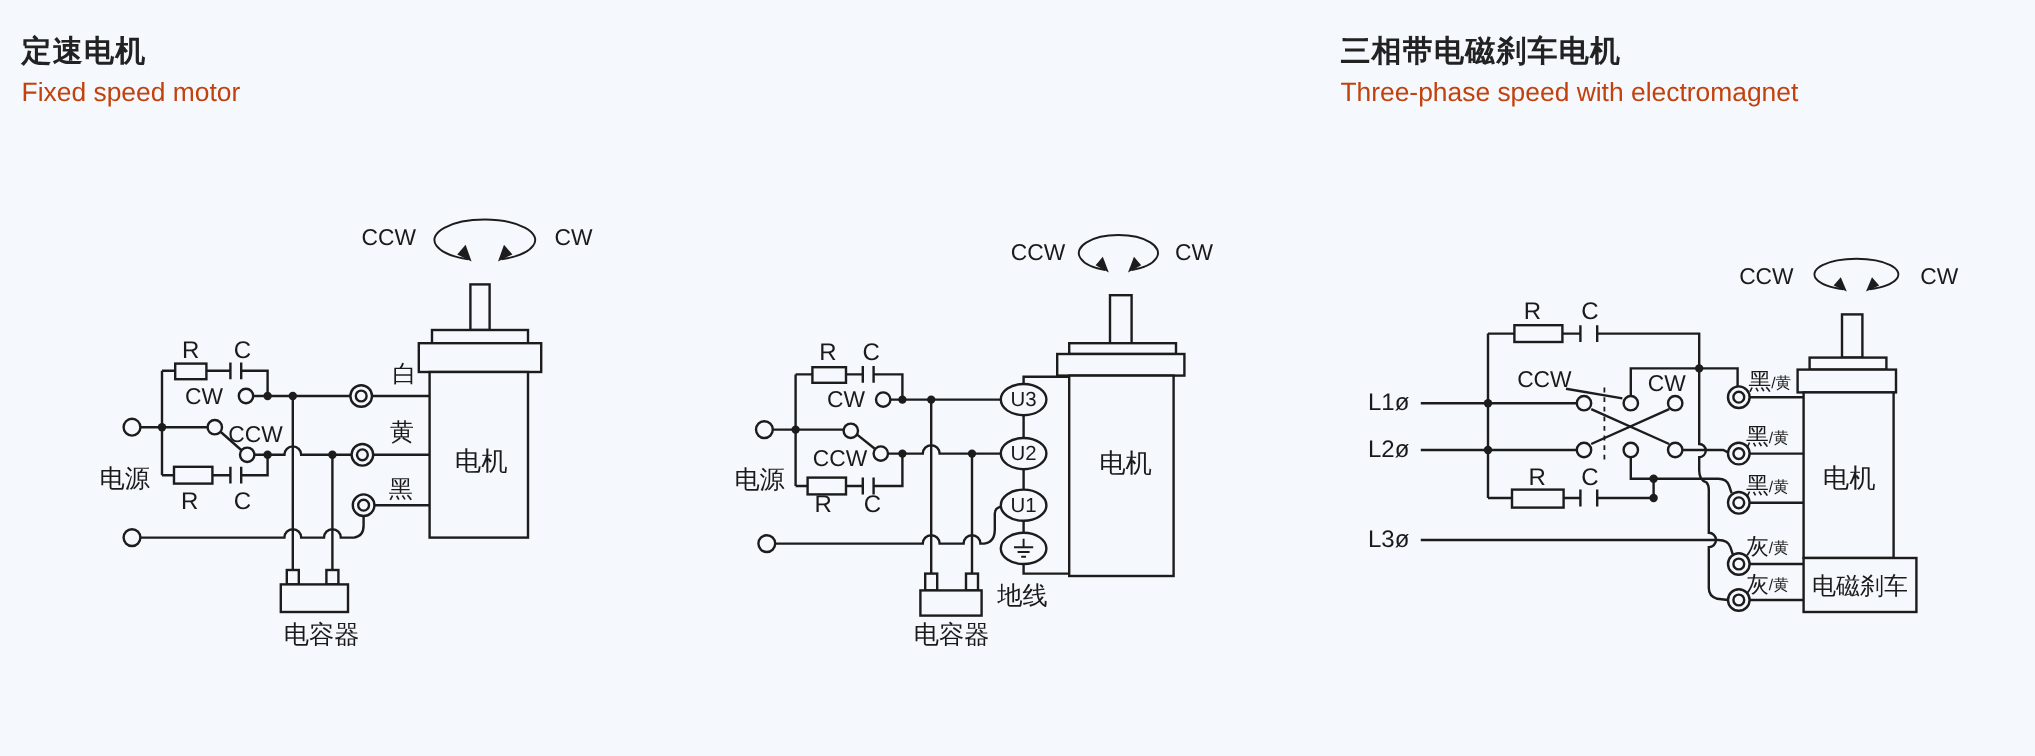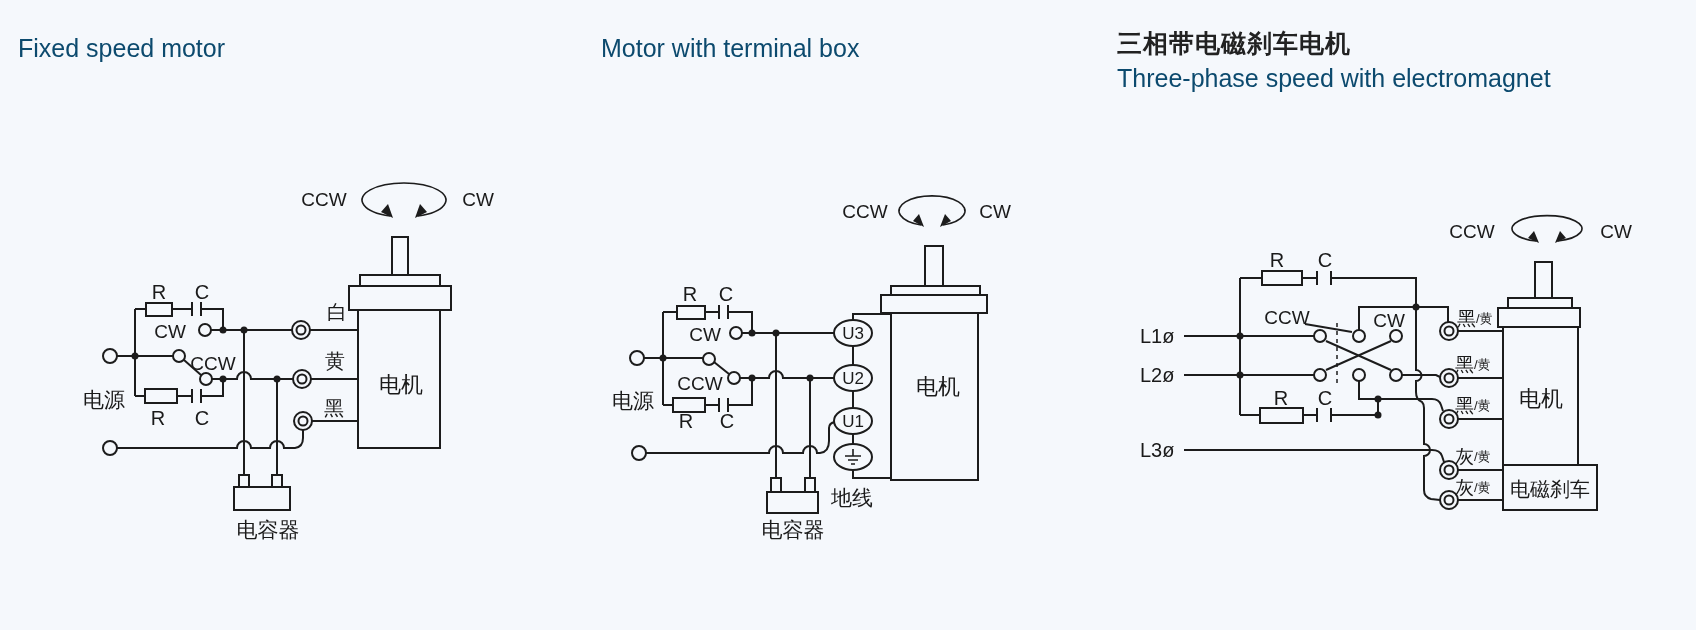--- a/index.html
+++ b/index.html
@@ -1,43 +1,43 @@
 <!DOCTYPE html>
 <html><head>
 <meta charset="utf-8">
 <style>
   html,body{margin:0;padding:0;background:#f5f8fc;}
   .canvas{position:relative;width:1696px;height:630px;background:#f5f8fc;overflow:hidden;
           font-family:"Liberation Sans", sans-serif;color:#1a1a1a;}
   .title-block{position:absolute;top:28px;}
   .t-zh{font-size:25px;font-weight:700;letter-spacing:1px;color:#222;line-height:1.2;}
-  .t-en{font-size:25px;font-weight:400;color:#0c4a6e;margin-top:6px;}
+  .t-en{font-size:22px;font-weight:400;color:#c2410c;margin-top:6px;}
   svg{position:absolute;left:0;top:0;}
   svg text{dominant-baseline:central;fill:#1a1a1a;font-family:"Liberation Sans", sans-serif;}
   .w{fill:none;stroke:#1c1c1c;stroke-width:2;}
   .w15{fill:none;stroke:#1c1c1c;stroke-width:1.6;}
   .cmp{fill:#f5f8fc;stroke:#1c1c1c;stroke-width:2;}
   .oc{fill:#f5f8fc;stroke:#1c1c1c;stroke-width:2;}
   .dot{fill:#1c1c1c;stroke:none;}
   .arr{fill:#1c1c1c;stroke:none;}
   .dash{fill:none;stroke:#1c1c1c;stroke-width:1.5;stroke-dasharray:4 4;}
   .t17{font-size:17px;} .t19{font-size:19px;} .t20{font-size:20px;}
   .t21{font-size:21px;} .t22{font-size:22px;} .t13{font-size:13px;}
   .mid{text-anchor:middle;} .st{text-anchor:start;}
 </style>
 </head>
 <body>
 
 <div class="canvas">
 
   <div class="title-block" style="left:18px">
+    <div class="t-zh">定速电机</div>
     <div class="t-en">Fixed speed motor</div>
   </div>
   <div class="title-block" style="left:601px">
-    <div class="t-en">Motor with terminal box</div>
   </div>
   <div class="title-block" style="left:1117px">
     <div class="t-zh">三相带电磁刹车电机</div>
     <div class="t-en">Three-phase speed with electromagnet</div>
   </div>
 
   <svg width="1696" height="630" viewBox="0 0 1696 630">
     <defs>
       <pattern id="hatch" patternUnits="userSpaceOnUse" width="7" height="7">
         <path d="M0,7 L7,0 M-1,1 L1,-1 M6,8 L8,6" stroke="#1c1c1c" stroke-width="1.4" fill="none"></path>

